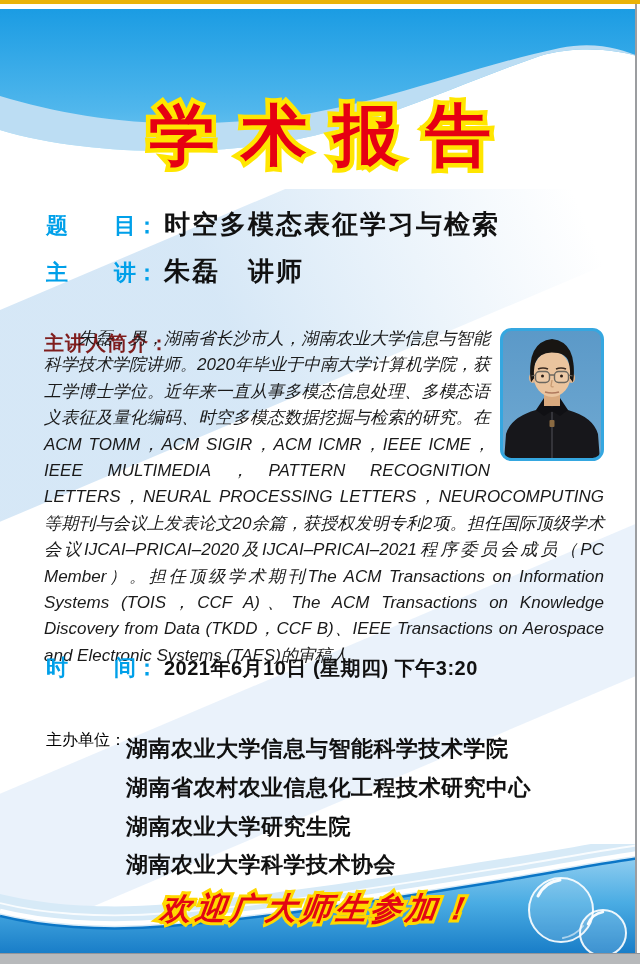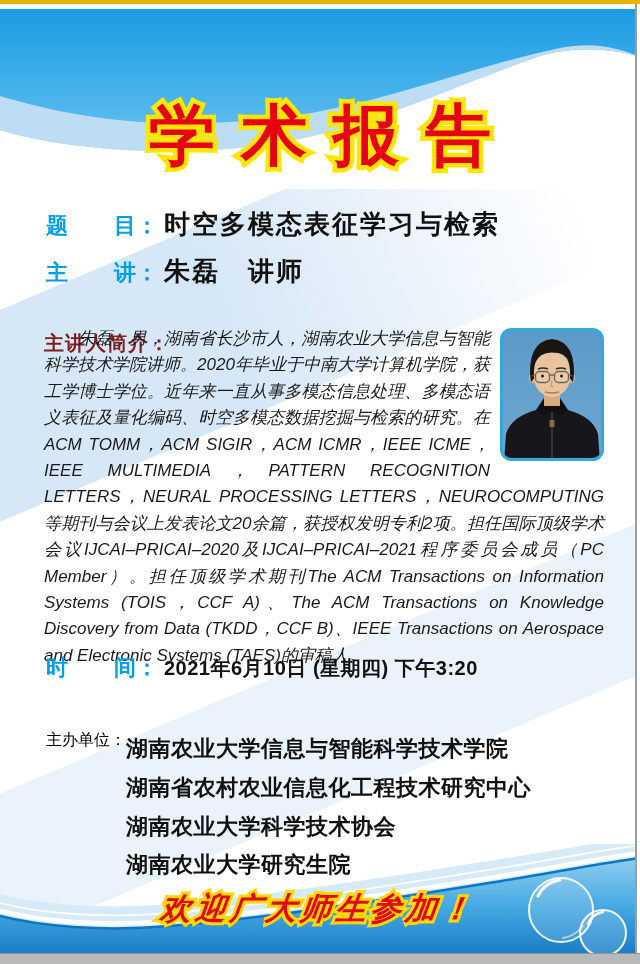--- a/index.html
+++ b/index.html
@@ -178,22 +178,22 @@
   </div>
 
 
   <div class="org-wrap">
     <div style="white-space:nowrap;">
       <span class="lbl">主办单位</span><span class="colon">：</span>
     </div>
     <div class="org-items">
       <div class="org-item">湖南农业大学信息与智能科学技术学院</div>
       <div class="org-item">湖南省农村农业信息化工程技术研究中心</div>
+      <div class="org-item">湖南农业大学研究生院</div>
       <div class="org-item">湖南农业大学科学技术协会</div>
-      <div class="org-item">湖南农业大学研究生院</div>
     </div>
   </div>
 
   <svg class="ftr-svg" width="640" height="114" viewBox="0 0 114 114" preserveAspectRatio="none" style="width:640px;height:114px;">
   </svg>
   <svg class="ftr-svg" width="640" height="114" viewBox="0 0 640 114">
     <defs>
       <linearGradient id="waveg" x1="0" y1="0" x2="0" y2="1">
         <stop offset="0%" stop-color="#8FCDF0"></stop>
         <stop offset="45%" stop-color="#4AACE3"></stop>

